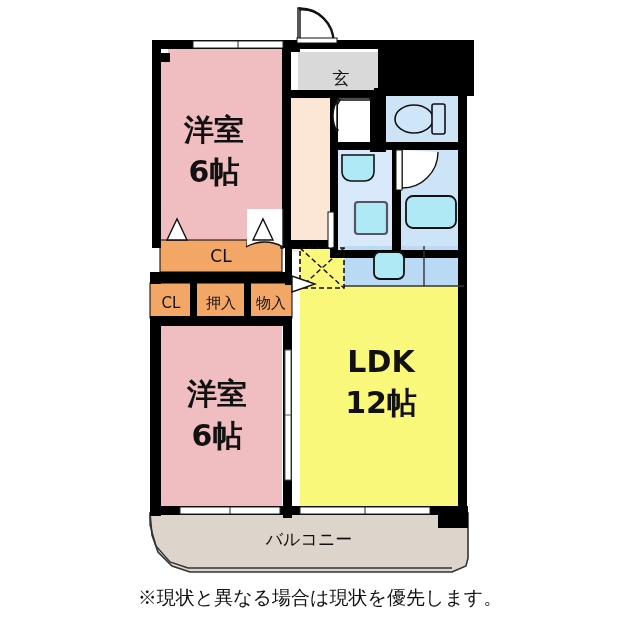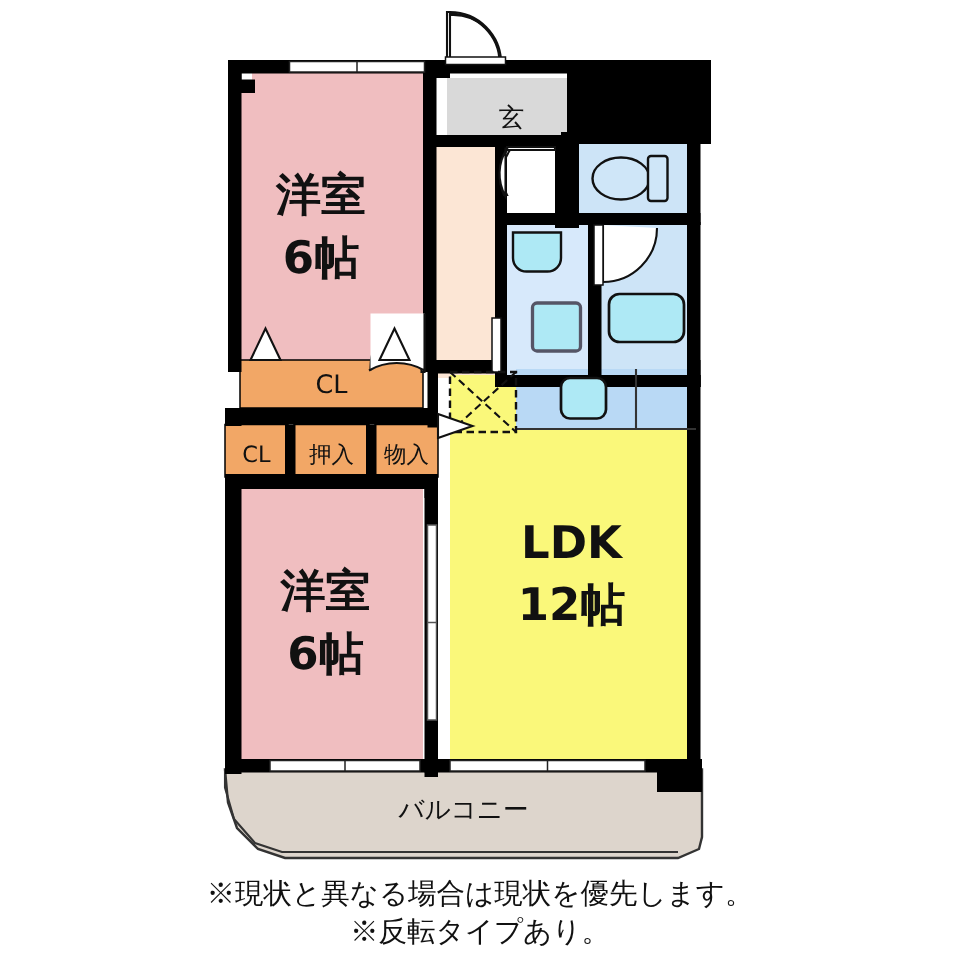--- a/index.html
+++ b/index.html
@@ -14,21 +14,21 @@
   .note-wrap{
     position:absolute;left:0;top:585px;width:640px;
     text-align:center;
     color:#111;
   }
   .note-line{
     font-size:19px;
     line-height:25px;
     letter-spacing:0px;
     white-space:nowrap;
-    font-family:Liberation Mono, monospace;
+    font-family:Liberation Sans, sans-serif;
   }
   .svgtext{font-family:"DejaVu Sans","Liberation Sans",sans-serif;}
 </style>
 </head>
 <body>
 
 <svg id="plan" viewBox="0 0 640 640" xmlns="http://www.w3.org/2000/svg">
 
   <rect x="0" y="0" width="640" height="640" fill="#ffffff"></rect>
 
@@ -194,14 +194,13 @@
     <text x="381" y="413" text-anchor="middle" class="svgtext" font-size="30" font-weight="bold" fill="#111111">12帖</text>
 
     <text x="217" y="404" text-anchor="middle" class="svgtext" font-size="30" font-weight="bold" fill="#111111">洋室</text>
     <text x="217" y="446" text-anchor="middle" class="svgtext" font-size="30" font-weight="bold" fill="#111111">6帖</text>
   </g>
 
 </svg>
 
 <div class="note-wrap">
   <div class="note-line">※現状と異なる場合は現状を優先します。</div>
-  <div class="note-line">※反転タイプあり。</div>
 </div>
 
 </body></html>

